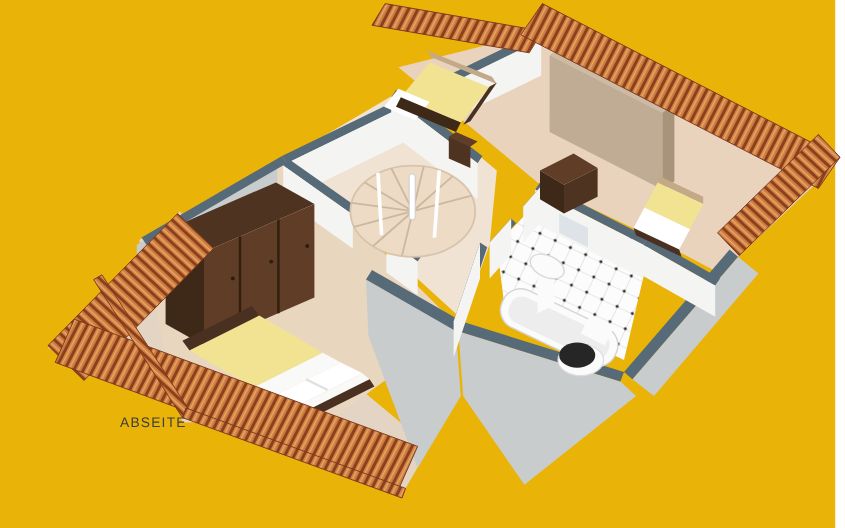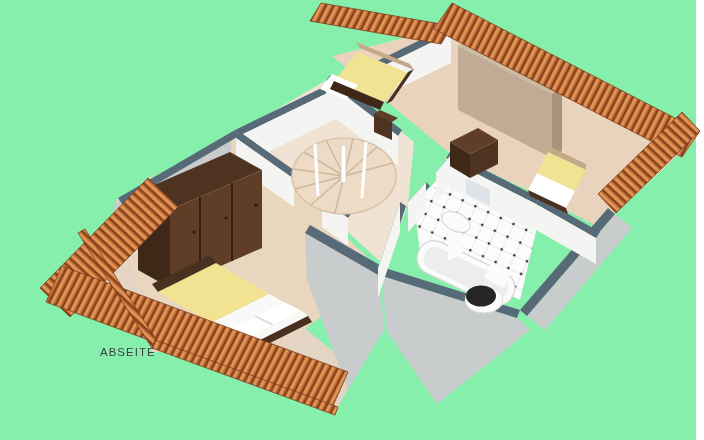--- a/index.html
+++ b/index.html
@@ -1,17 +1,17 @@
 <!DOCTYPE html>
 <html><head>
 <meta charset="utf-8">
 <style>
   html,body{margin:0;padding:0;background:#ffffff;width:704px;height:440px;overflow:hidden;
             font-family:"Liberation Sans", sans-serif;}
-  #stage{position:relative;width:696px;height:440px;background:#86efac;}
+  #stage{position:relative;width:696px;height:440px;background:#eab308;}
   svg{display:block;}
   .abseite-label{font-size:11.5px;letter-spacing:1px;font-weight:400;}
 </style>
 </head>
 <body>
 
 <div id="stage">
 <svg width="704" height="440" viewBox="0 0 704 440">
   <defs>
     <pattern id="roofA" width="7" height="7" patternUnits="userSpaceOnUse" patternTransform="rotate(117)">

